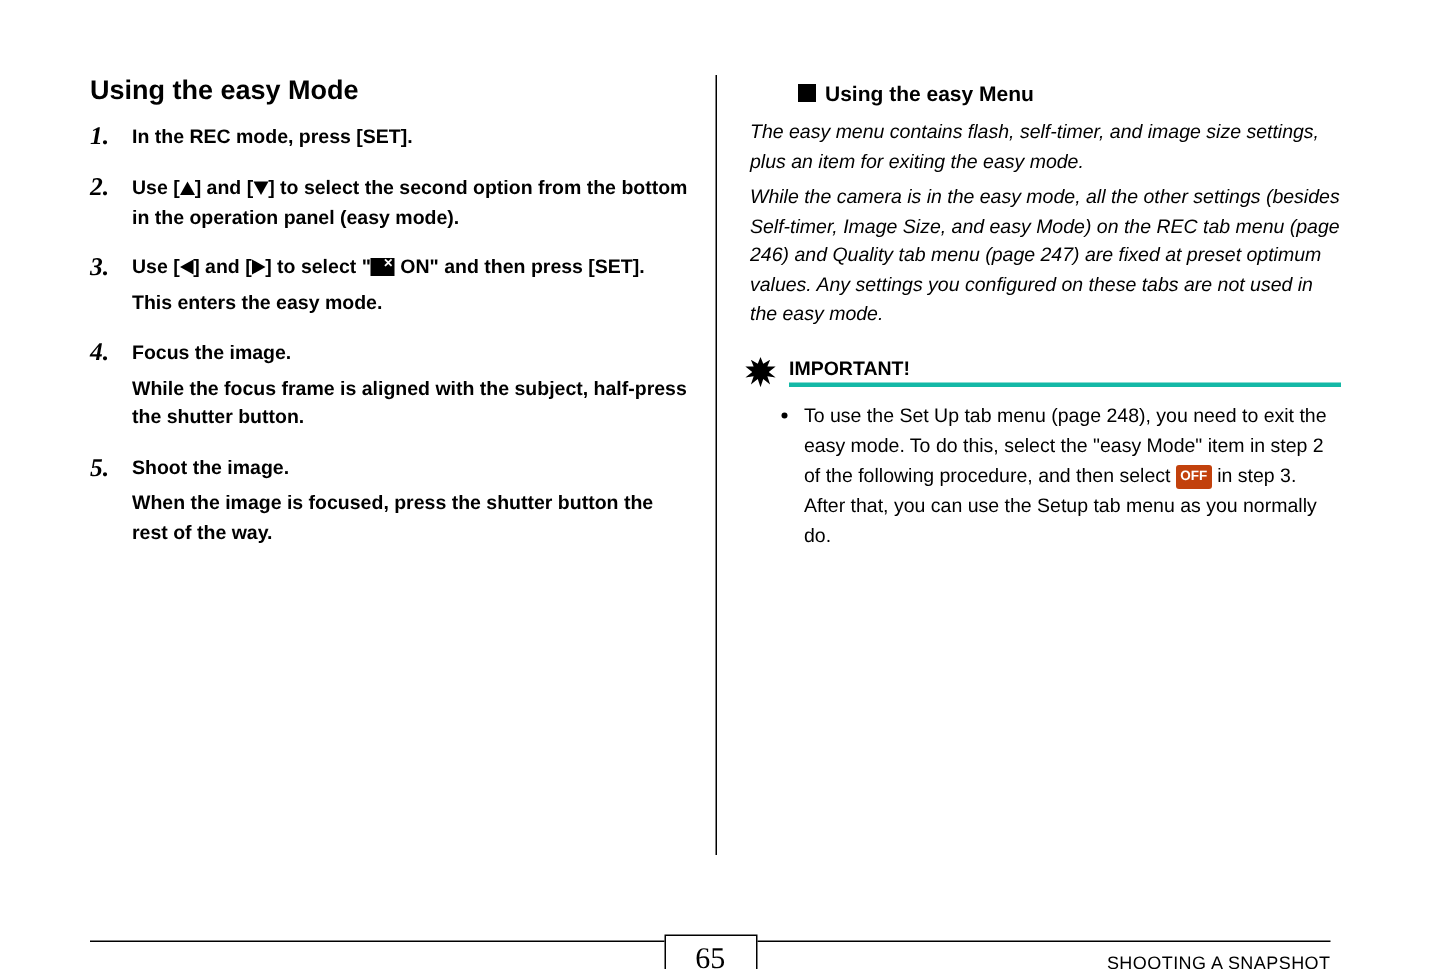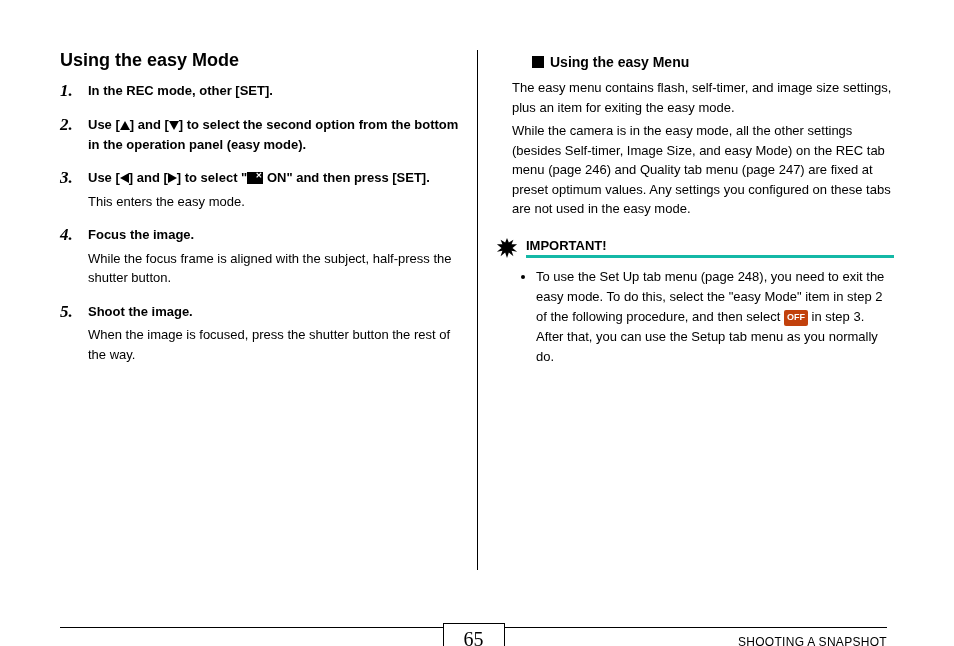--- a/index.html
+++ b/index.html
@@ -59,21 +59,21 @@
     font-family: "Times New Roman", serif;
     width: 28px;
     flex-shrink: 0;
   }
   .step-body { flex: 1; }
   .step-head {
     font-weight: bold;
     line-height: 1.5;
   }
   .step-sub {
-    font-weight: normal;
+    font-weight: bold;
     line-height: 1.5;
     margin-top: 4px;
   }
   .tri {
     display: inline-block;
     width: 0; height: 0;
     vertical-align: -1px;
   }
   .tri-up { border-left:5px solid transparent; border-right:5px solid transparent; border-bottom:9px solid #000; }
   .tri-down { border-left:5px solid transparent; border-right:5px solid transparent; border-top:9px solid #000; }
@@ -112,21 +112,22 @@
   }
   .sub-h .sq {
     display:inline-block;
     width:12px; height:12px;
     background:#000;
     margin-right:6px;
     vertical-align:-1px;
   }
   .para {
     line-height: 1.5;
-    margin: 0 0 4px 16px;
+    margin: 0 0 4px 4px;
+    font-style: italic;
   }
   .important-row {
     display:flex;
     align-items:center;
     margin: 18px 0 8px 0;
   }
   .burst {
     width: 22px; height:22px;
     flex-shrink:0;
     margin-right:8px;
@@ -179,21 +180,21 @@
 
 <div class="page">
   <div class="columns">
 
     <div class="col col-left">
       <div class="h1">Using the easy Mode</div>
       <ol class="steps" id="steps">
           <li>
             <div class="num">1.</div>
             <div class="step-body">
-              <div class="step-head">In the REC mode, other [SET].</div>
+              <div class="step-head">In the REC mode, press [SET].</div>
             </div>
           </li>
           <li>
             <div class="num">2.</div>
             <div class="step-body">
               <div class="step-head">Use [<span class="tri tri-up"></span>] and [<span class="tri tri-down"></span>] to select the second option from the bottom in the operation panel (easy mode).</div>
             </div>
           </li>
           <li>
             <div class="num">3.</div>

